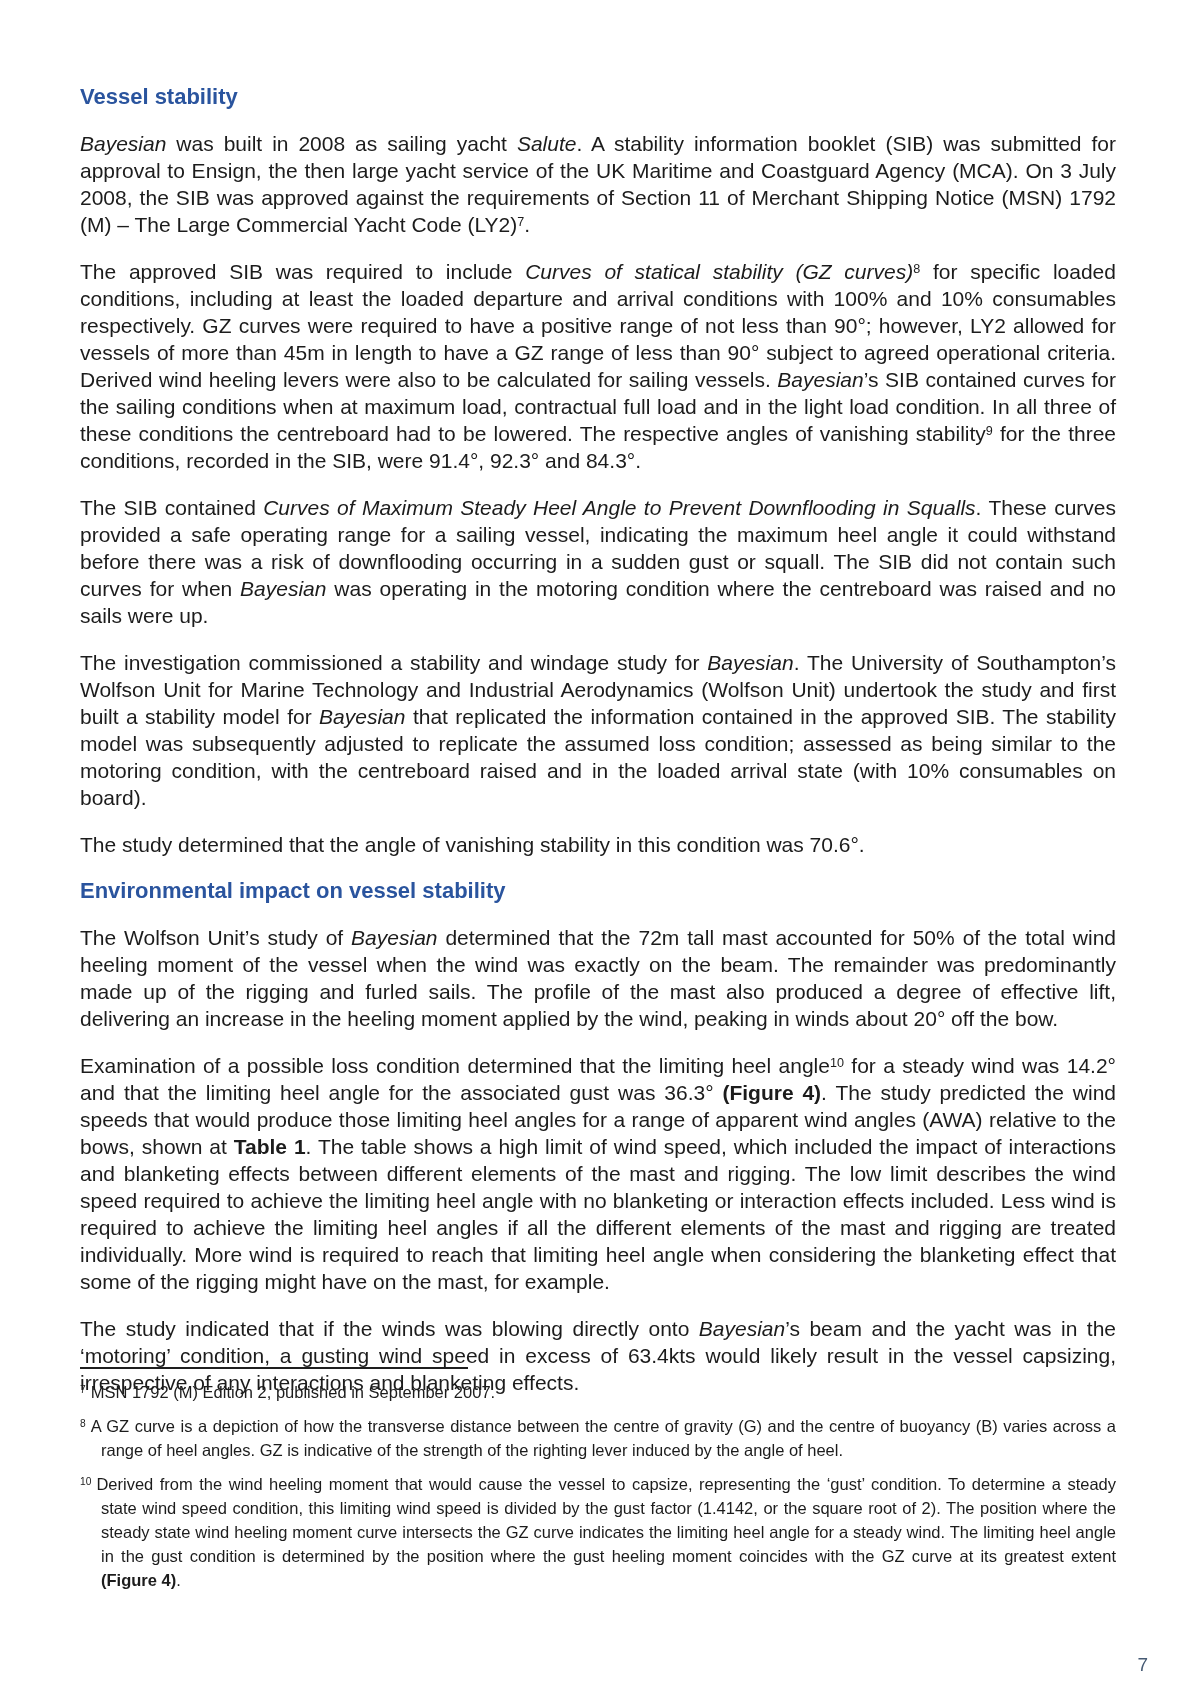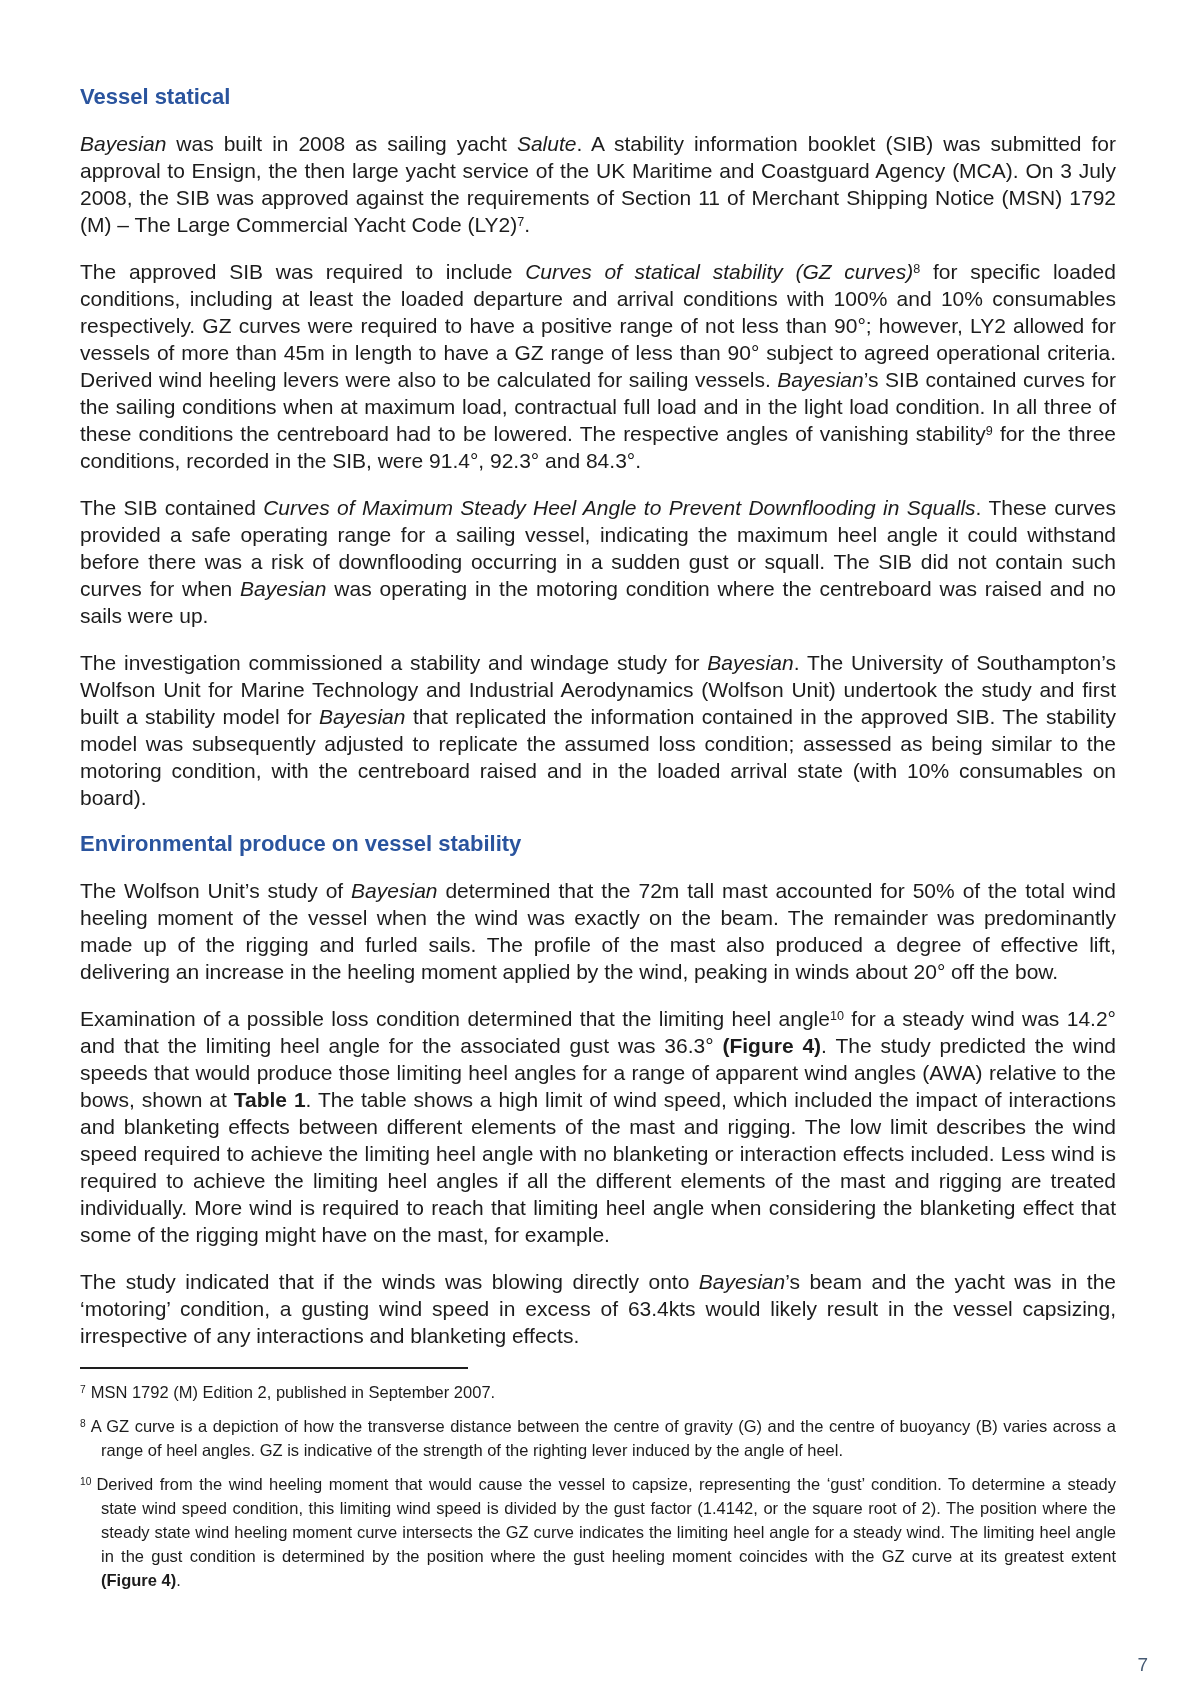--- a/index.html
+++ b/index.html
@@ -78,26 +78,27 @@
     font-size: 19px;
     line-height: 22px;
     color: var(--pagenum-color, #475b74);
   }
 </style>
 </head>
 <body>
 
 <div class="page">
   <main class="content">
-      <h2 class="section-heading">Vessel statical</h2>
+      <h2 class="section-heading">Vessel stability</h2>
       <p class="body-paragraph"><em>Bayesian</em><span> was built in 2008 as sailing yacht </span><em>Salute</em><span>. A stability information booklet (SIB) was submitted for approval to Ensign, the then large yacht service of the UK Maritime and Coastguard Agency (MCA). On 3 July 2008, the SIB was approved against the requirements of Section 11 of Merchant Shipping Notice (MSN) 1792 (M) – The Large Commercial Yacht Code (LY2)</span><sup class="fn-ref">7</sup><span>.</span></p>
       <p class="body-paragraph"><span>The approved SIB was required to include </span><em>Curves of statical stability (GZ curves)</em><sup class="fn-ref">8</sup><span> for specific loaded conditions, including at least the loaded departure and arrival conditions with 100% and 10% consumables respectively. GZ curves were required to have a positive range of not less than 90°; however, LY2 allowed for vessels of more than 45m in length to have a GZ range of less than 90° subject to agreed operational criteria. Derived wind heeling levers were also to be calculated for sailing vessels. </span><em>Bayesian</em><span>’s SIB contained curves for the sailing conditions when at maximum load, contractual full load and in the light load condition. In all three of these conditions the centreboard had to be lowered. The respective angles of vanishing stability</span><sup class="fn-ref">9</sup><span> for the three conditions, recorded in the SIB, were 91.4°, 92.3° and 84.3°.</span></p>
       <p class="body-paragraph"><span>The SIB contained </span><em>Curves of Maximum Steady Heel Angle to Prevent Downflooding in Squalls</em><span>. These curves provided a safe operating range for a sailing vessel, indicating the maximum heel angle it could withstand before there was a risk of downflooding occurring in a sudden gust or squall. The SIB did not contain such curves for when </span><em>Bayesian</em><span> was operating in the motoring condition where the centreboard was raised and no sails were up.</span></p>
       <p class="body-paragraph"><span>The investigation commissioned a stability and windage study for </span><em>Bayesian</em><span>. The University of Southampton’s Wolfson Unit for Marine Technology and Industrial Aerodynamics (Wolfson Unit) undertook the study and first built a stability model for </span><em>Bayesian</em><span> that replicated the information contained in the approved SIB. The stability model was subsequently adjusted to replicate the assumed loss condition; assessed as being similar to the motoring condition, with the centreboard raised and in the loaded arrival state (with 10% consumables on board).</span></p>
-      <h2 class="section-heading">Environmental produce on vessel stability</h2>
+      <p class="body-paragraph"><span>The study determined that the angle of vanishing stability in this condition was 70.6°.</span></p>
+      <h2 class="section-heading">Environmental impact on vessel stability</h2>
       <p class="body-paragraph"><span>The Wolfson Unit’s study of </span><em>Bayesian</em><span> determined that the 72m tall mast accounted for 50% of the total wind heeling moment of the vessel when the wind was exactly on the beam. The remainder was predominantly made up of the rigging and furled sails. The profile of the mast also produced a degree of effective lift, delivering an increase in the heeling moment applied by the wind, peaking in winds about 20° off the bow.</span></p>
       <p class="body-paragraph"><span>Examination of a possible loss condition determined that the limiting heel angle</span><sup class="fn-ref">10</sup><span> for a steady wind was 14.2° and that the limiting heel angle for the associated gust was 36.3° </span><strong>(Figure 4)</strong><span>. The study predicted the wind speeds that would produce those limiting heel angles for a range of apparent wind angles (AWA) relative to the bows, shown at </span><strong>Table 1</strong><span>. The table shows a high limit of wind speed, which included the impact of interactions and blanketing effects between different elements of the mast and rigging. The low limit describes the wind speed required to achieve the limiting heel angle with no blanketing or interaction effects included. Less wind is required to achieve the limiting heel angles if all the different elements of the mast and rigging are treated individually. More wind is required to reach that limiting heel angle when considering the blanketing effect that some of the rigging might have on the mast, for example.</span></p>
       <p class="body-paragraph"><span>The study indicated that if the winds was blowing directly onto </span><em>Bayesian</em><span>’s beam and the yacht was in the ‘motoring’ condition, a gusting wind speed in excess of 63.4kts would likely result in the vessel capsizing, irrespective of any interactions and blanketing effects.</span></p>
     </main>
 
   <footer class="footnotes">
     <div class="fn-rule"></div>
     <ol class="fn-list">
         <li class="fn-item"><sup class="fn-marker">7</sup><span>MSN 1792 (M) Edition 2, published in September 2007.</span></li>
         <li class="fn-item"><sup class="fn-marker">8</sup><span>A GZ curve is a depiction of how the transverse distance between the centre of gravity (G) and the centre of buoyancy (B) varies across a range of heel angles. GZ is indicative of the strength of the righting lever induced by the angle of heel.</span></li>

